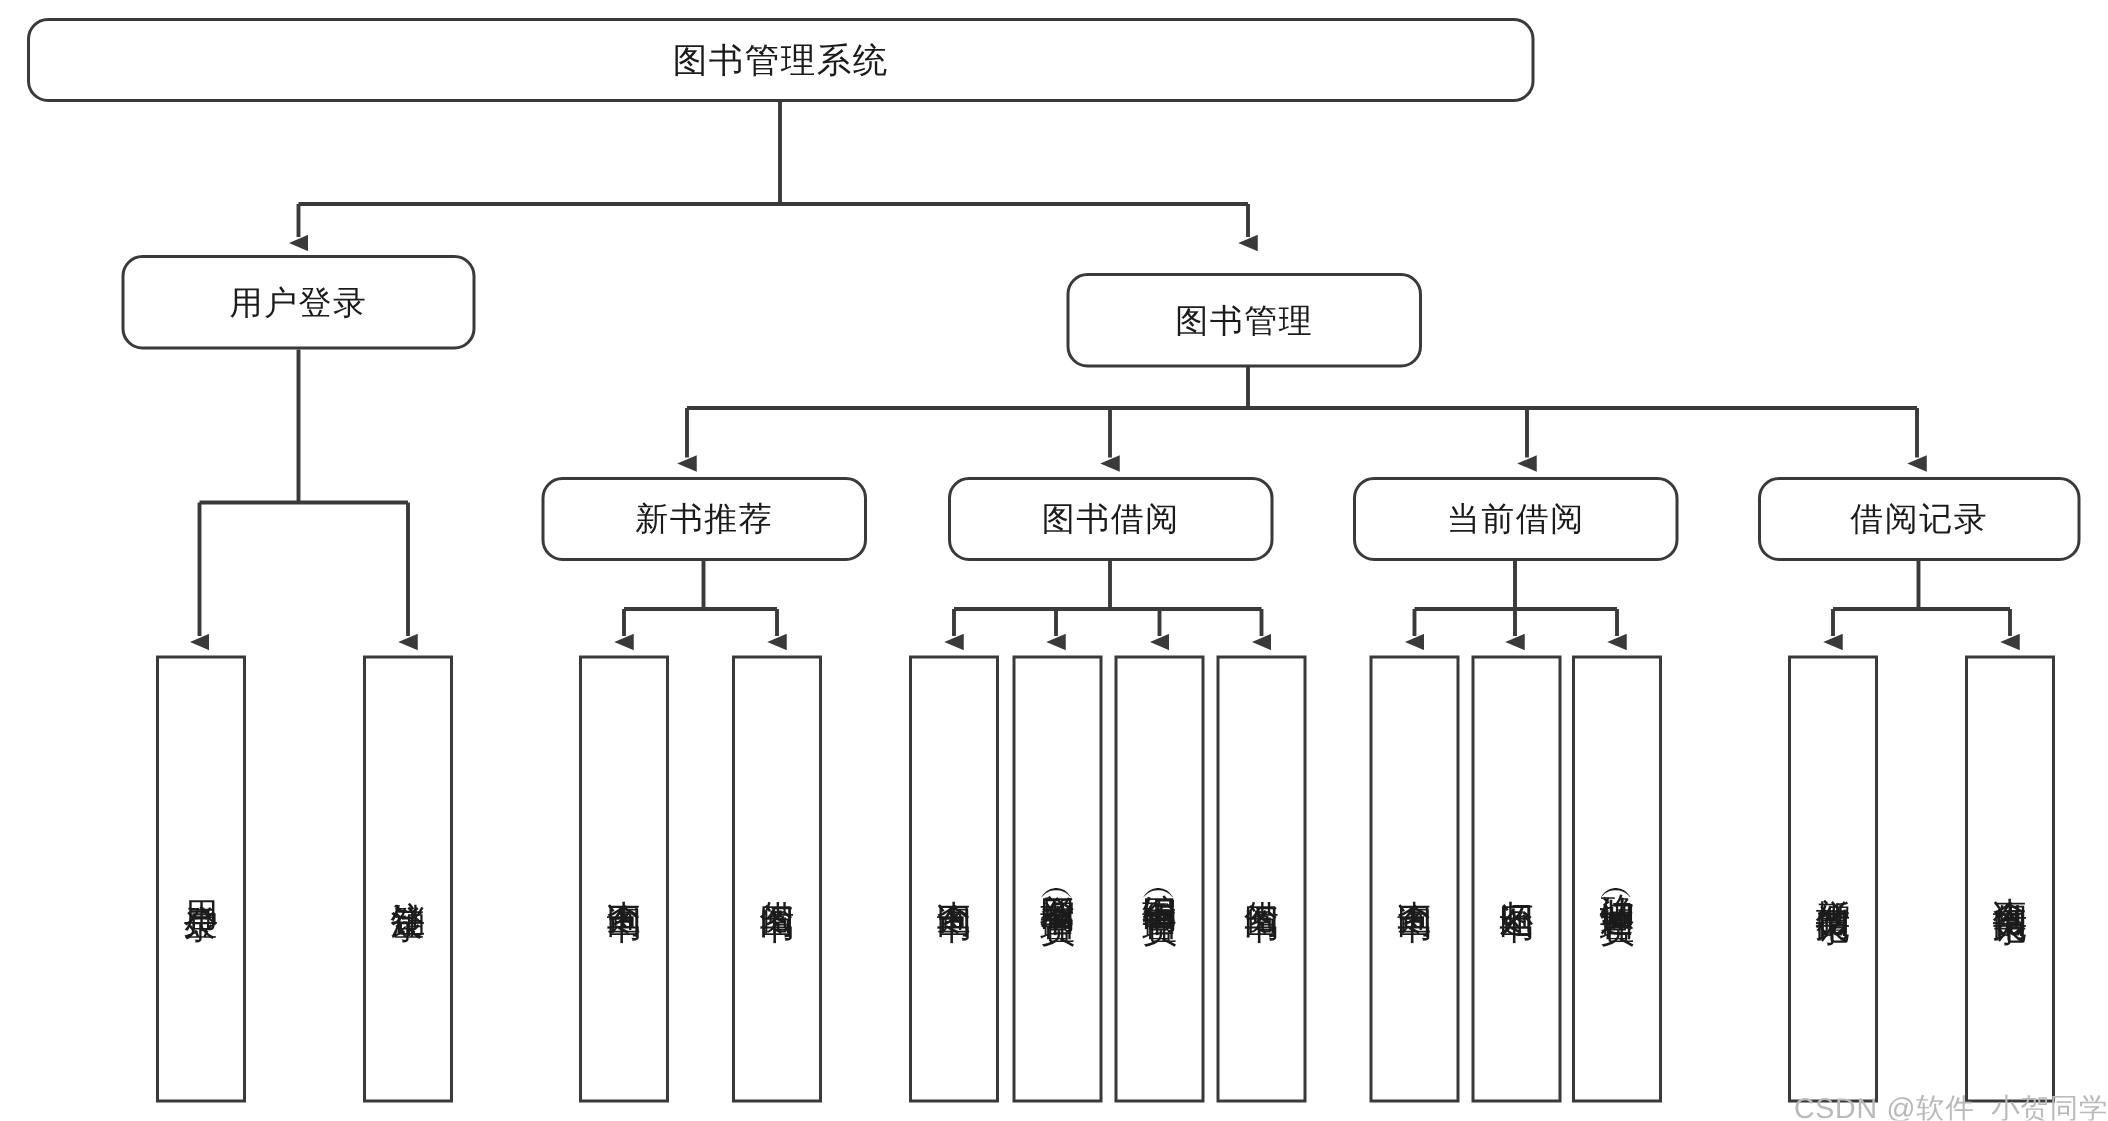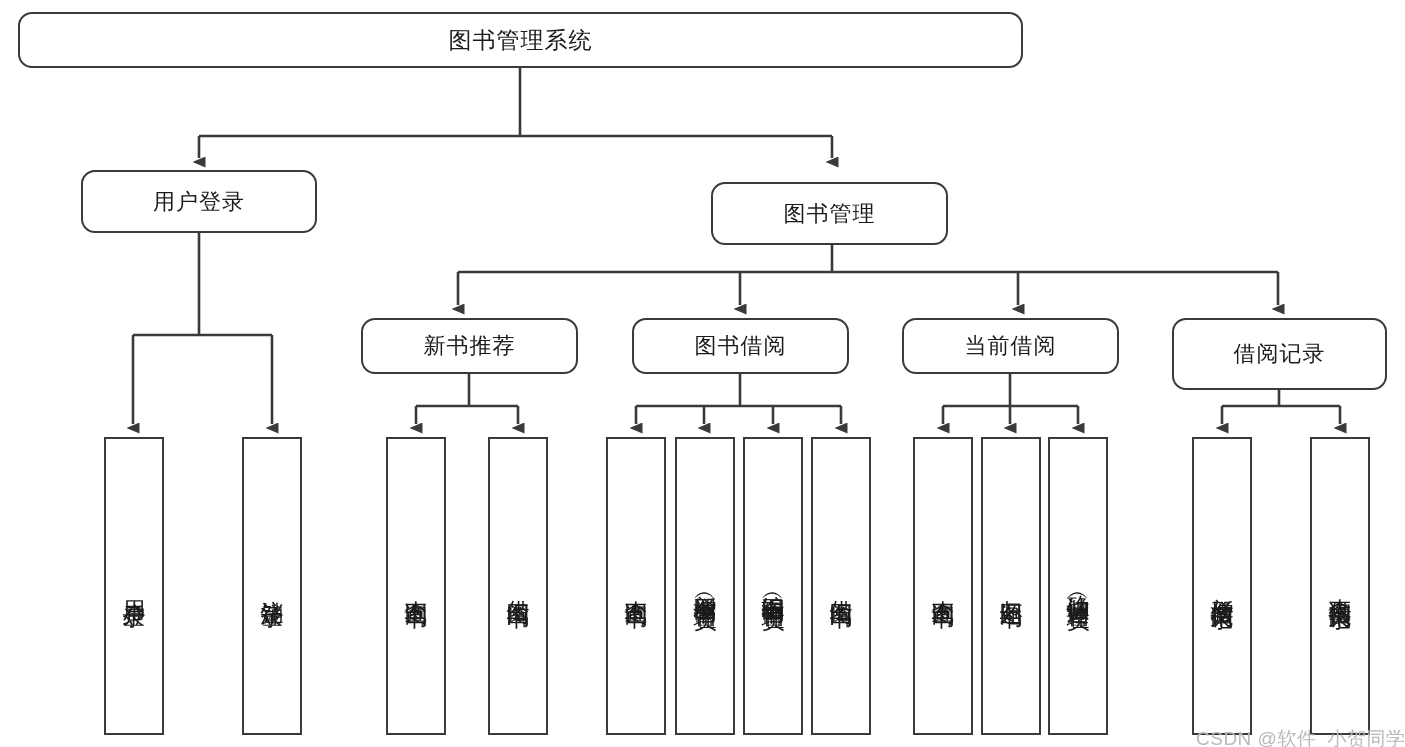--- a/index.html
+++ b/index.html
@@ -128,21 +128,21 @@
 
   <div class="node node-h" style="left:632px;top:318px;width:217px;height:56px;">
     <span>图书借阅</span>
   </div>
   <div class="node node-h" style="left:361px;top:318px;width:217px;height:56px;">
     <span>新书推荐</span>
   </div>
   <div class="node node-h" style="left:902px;top:318px;width:217px;height:56px;">
     <span>当前借阅</span>
   </div>
-  <div class="node node-h" style="left:1172px;top:318px;width:215px;height:72px;">
+  <div class="node node-h" style="left:1172px;top:318px;width:215px;height:56px;">
     <span>借阅记录</span>
   </div>
 
   <div class="node node-v" style="left:104px;top:437px;width:60px;height:298px;">
     <span class="vtxt">用户登录</span>
   </div>
   <div class="node node-v" style="left:242px;top:437px;width:60px;height:298px;">
     <span class="vtxt">注销登录</span>
   </div>
 

